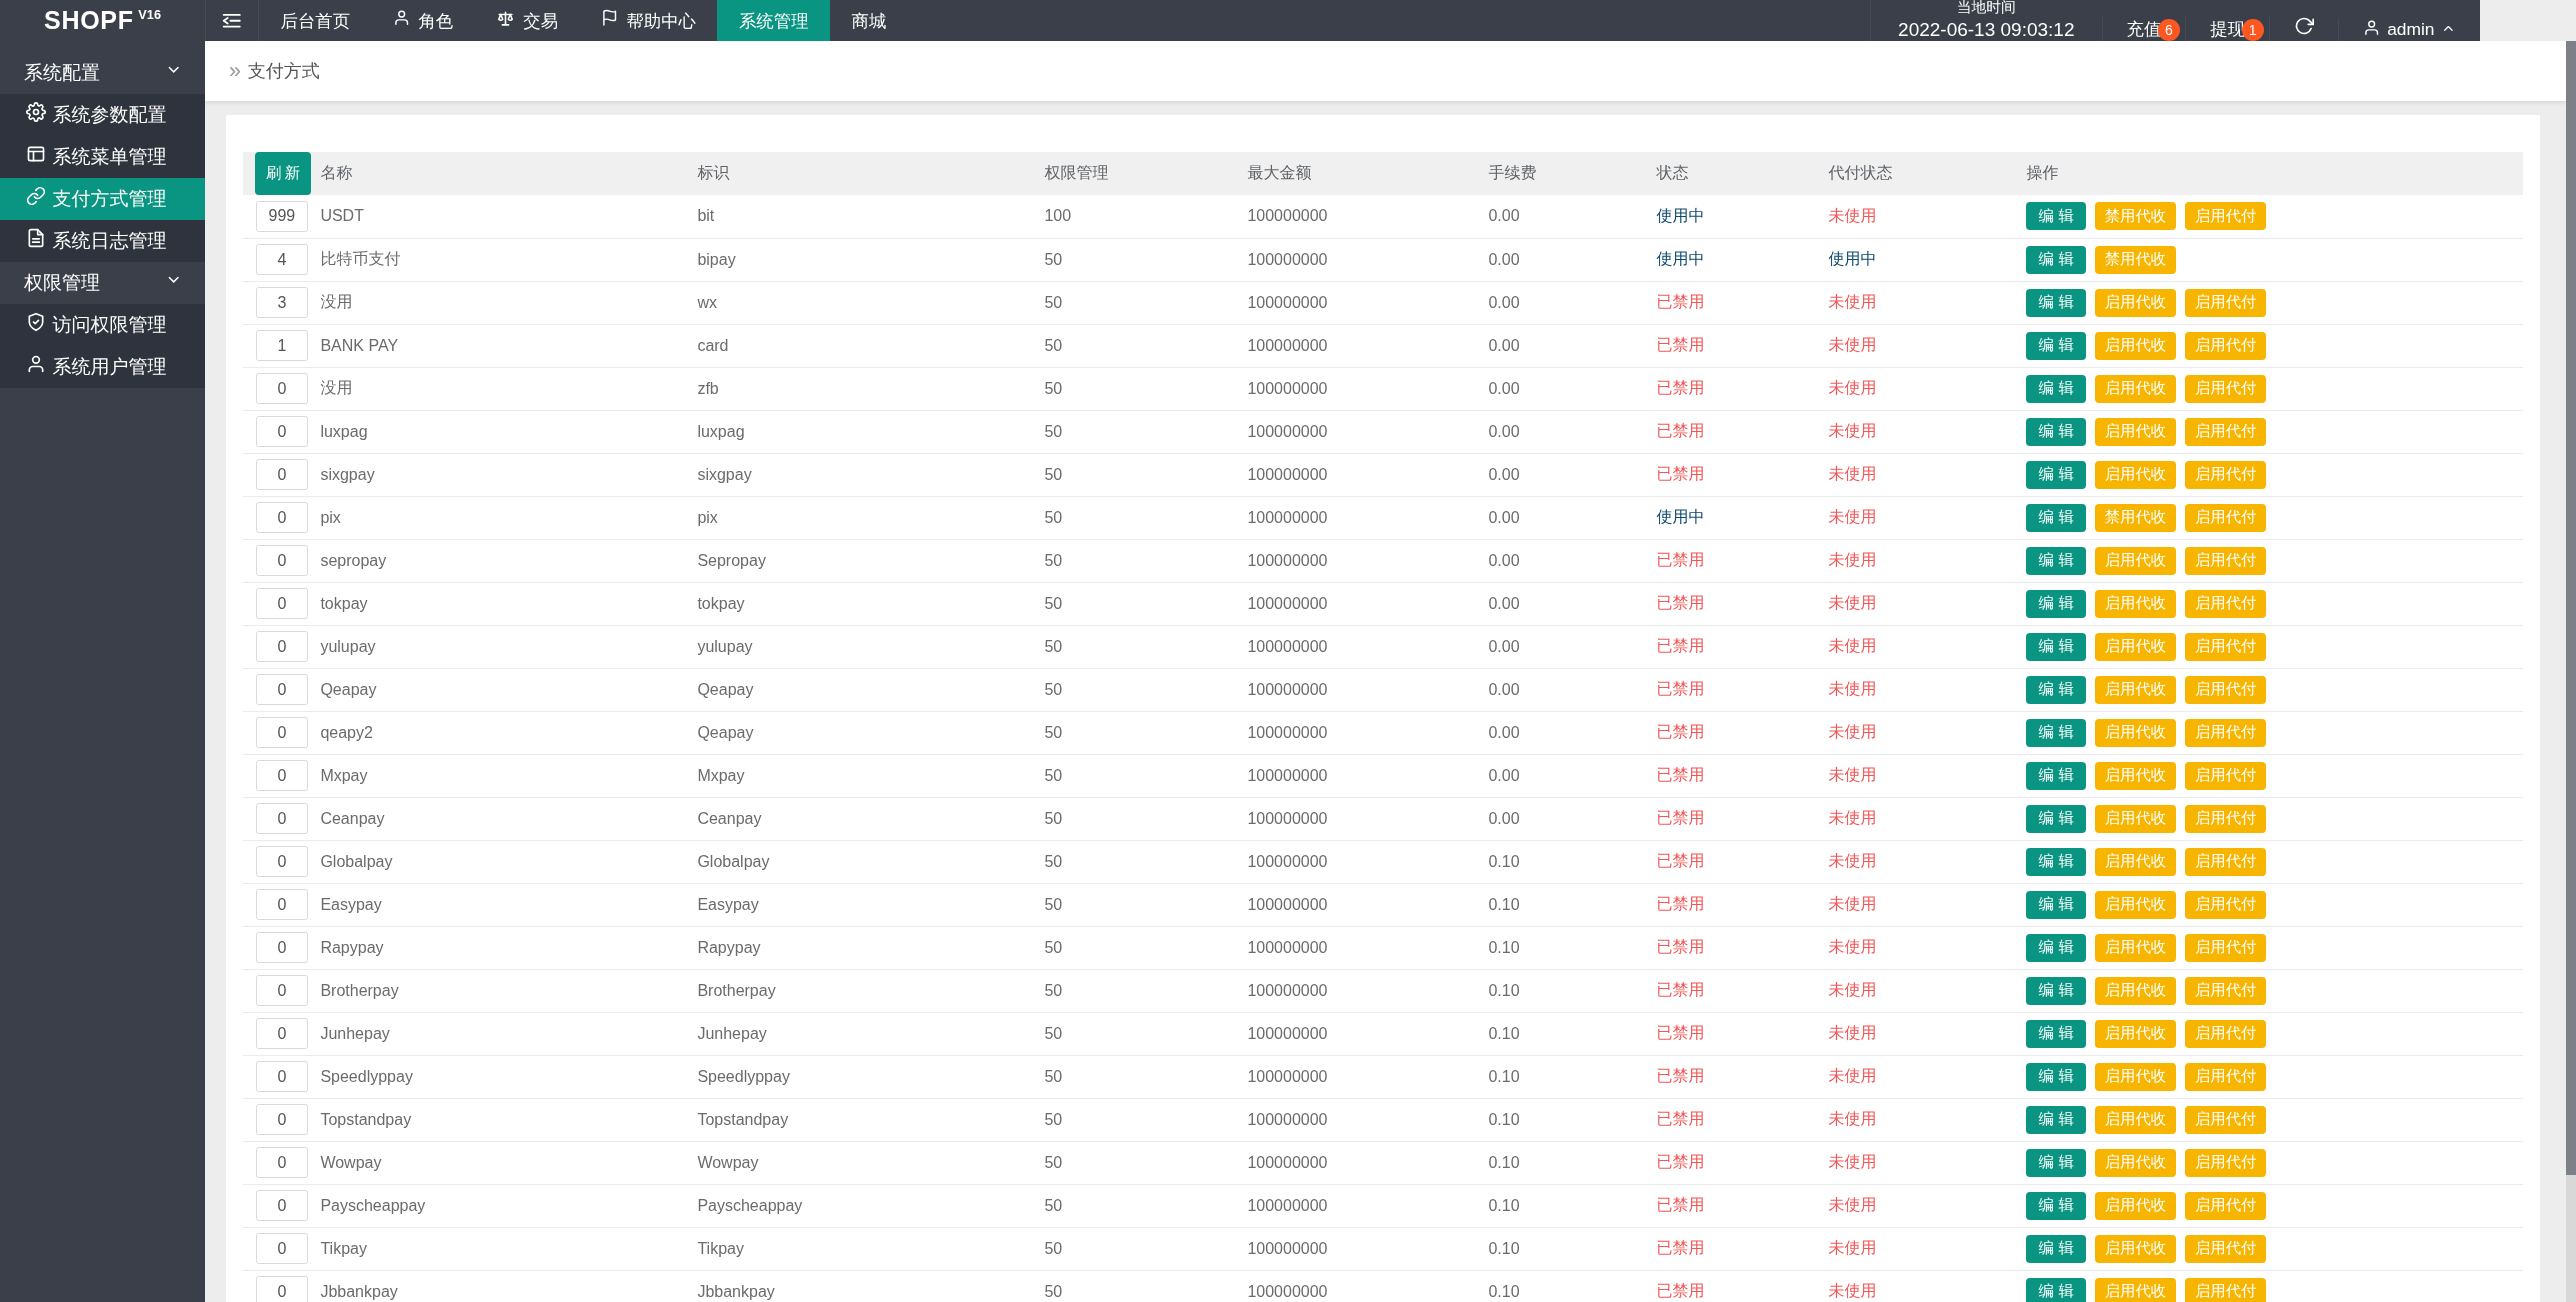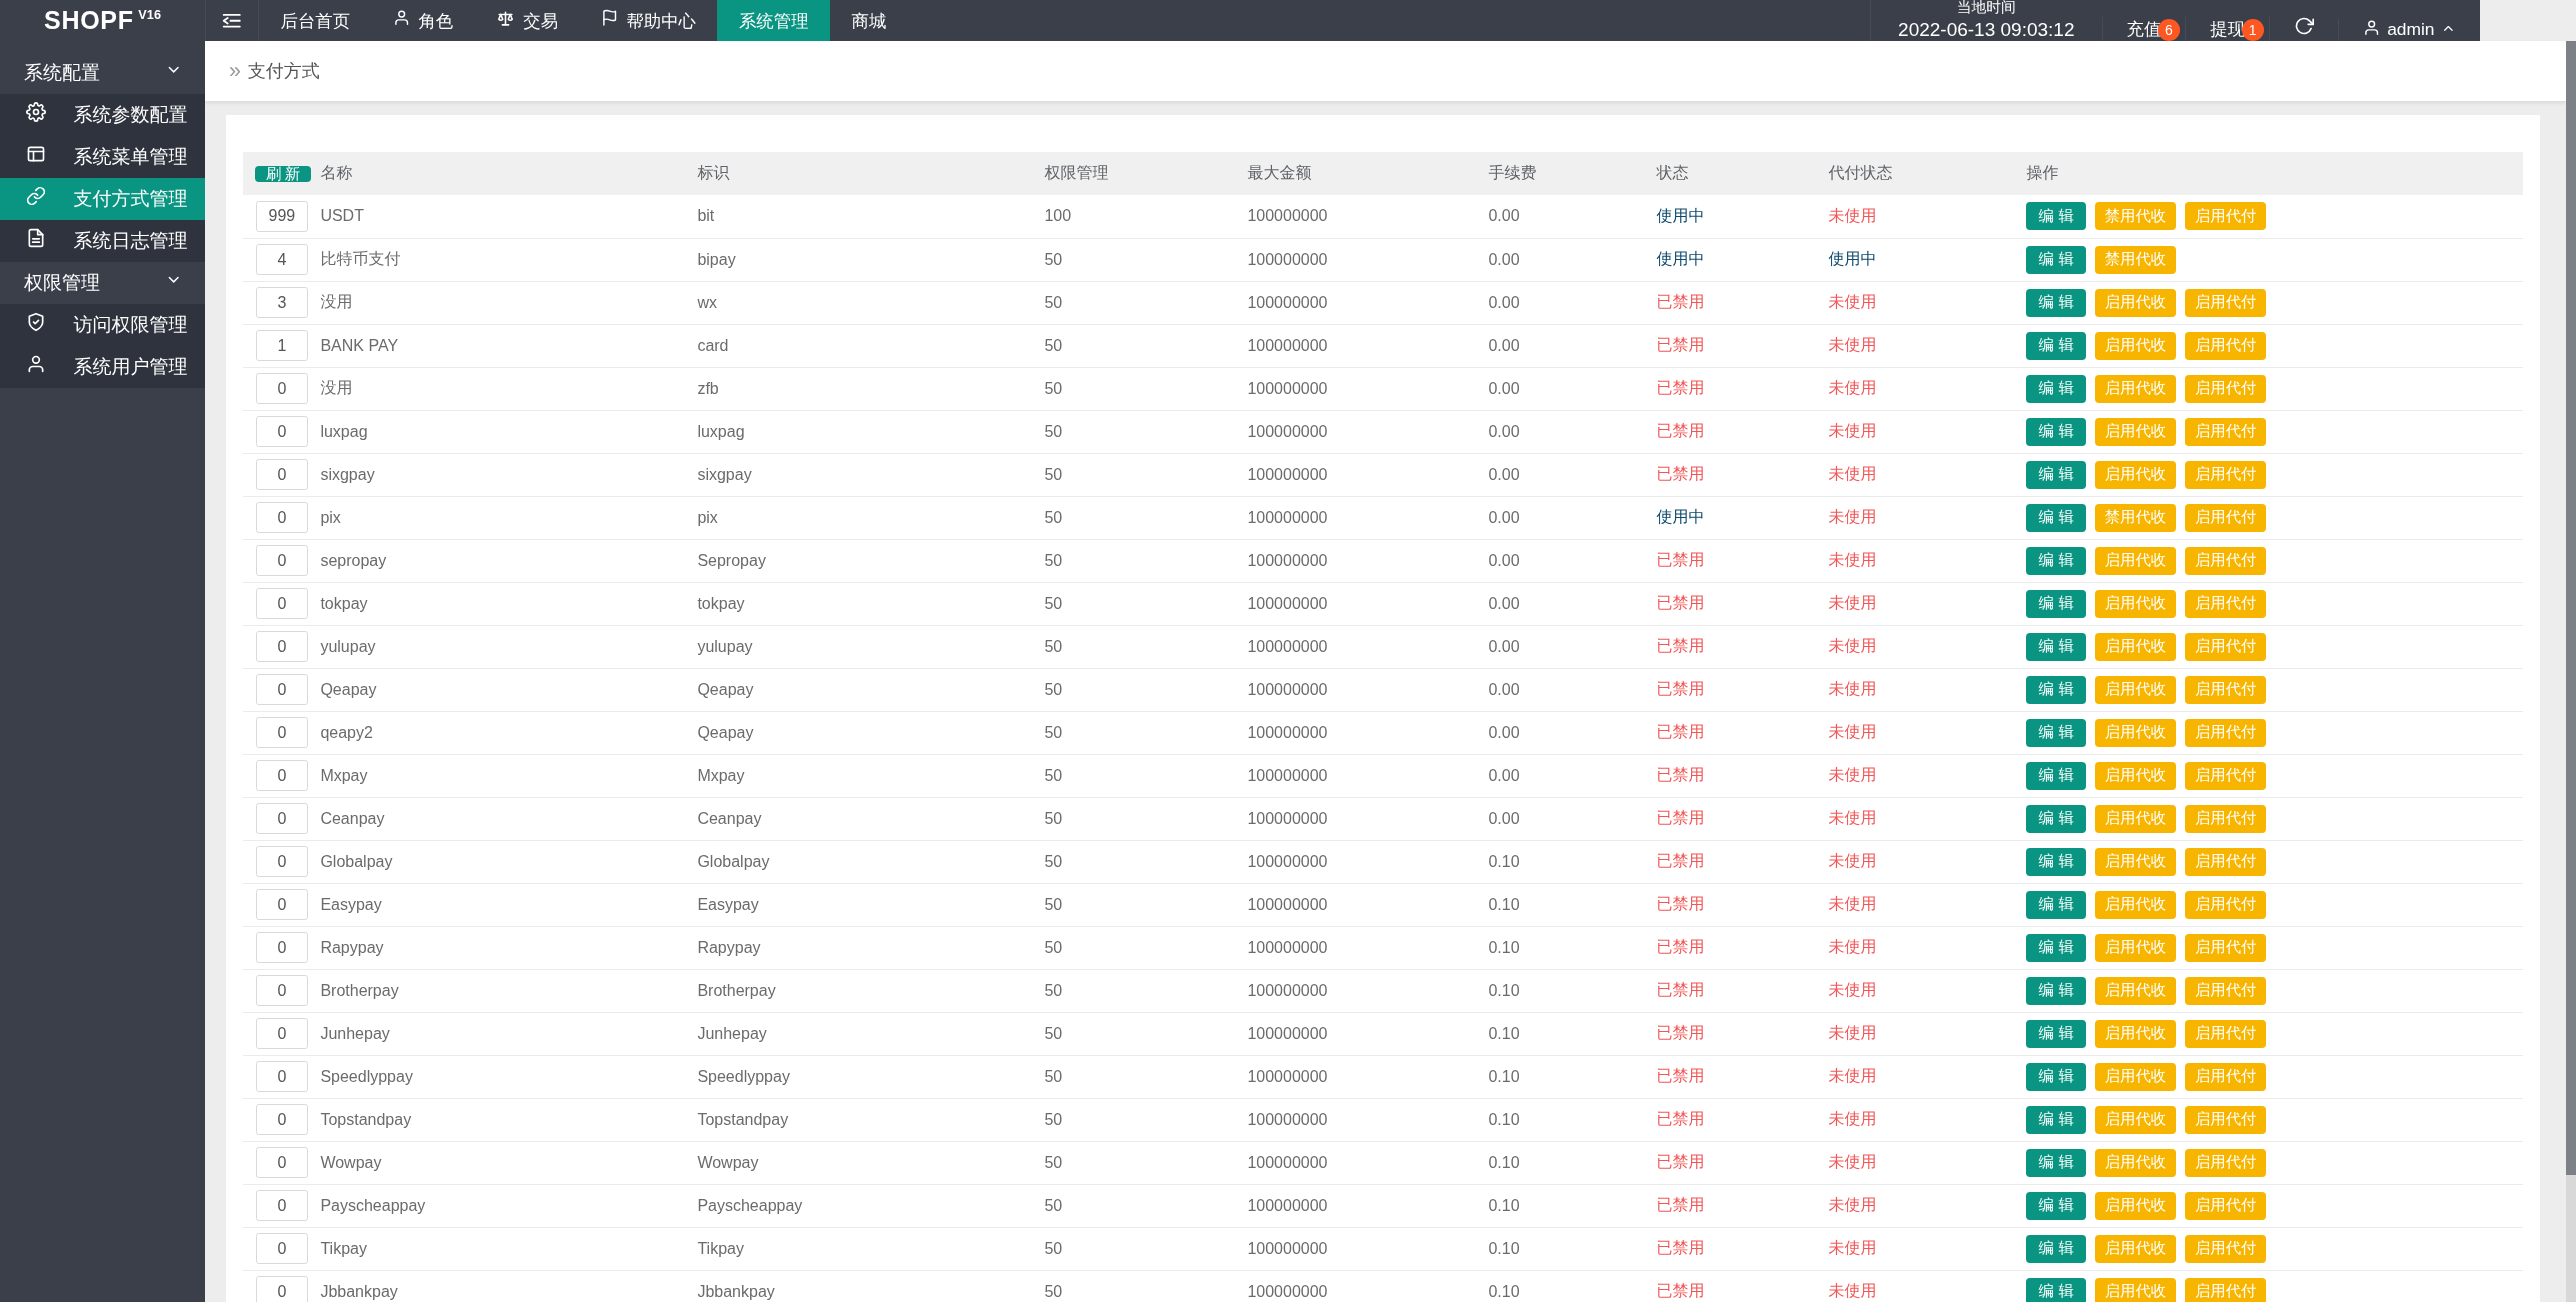--- a/index.html
+++ b/index.html
@@ -31,21 +31,21 @@
     display:flex; align-items:center; justify-content:center; }
   svg.ic { stroke:#fff; fill:none; stroke-width:2; stroke-linecap:round; stroke-linejoin:round; }
 
   
   .sidebar { position:fixed; top:41px; left:0; width:205px; height:1261px;
     background:#3a3f4a; padding-top:10.7px; z-index:10; }
   .side-group-header { height:42px; display:flex; align-items:center;
     padding:0 23px 0 24px; color:#fff; font-size:19px; cursor:pointer; }
   .side-group-header .chev { margin-left:auto; }
   .side-items { background:#2e333d; }
-  .side-item { height:42px; display:flex; align-items:center; gap:28px;
+  .side-item { height:42px; display:flex; align-items:center; gap:7px;
     padding-left:25.5px; color:#fff; font-size:19px; cursor:pointer; }
   .side-item.active { background:#0a9482; }
 
   
   .breadcrumb-bar { position:absolute; left:205px; top:41px; width:2361px; height:60px;
     background:#fff; box-shadow:0 2px 4px rgba(0,0,0,0.09); display:flex; align-items:center;
     padding-left:24px; z-index:5; }
   .bc-icon { color:#9a9a9a; font-size:21.5px; margin-right:6.7px; }
   .bc-title { color:#535353; font-size:18px; }
 
@@ -60,21 +60,21 @@
   .id-input { width:52px; height:31px; border:0.7px solid #d9d9d9; border-radius:2.7px;
     background:#fff; text-align:center; font-size:16px; color:#555;
     display:block; margin:0 auto; font-family:inherit; }
   .st-green { color:#0c4a6e; }
   .st-red { color:#f25656; }
   .btn { display:inline-flex; align-items:center; justify-content:center; height:28px;
     border:none; border-radius:4px; color:#fff; font-size:15.4px; margin-right:8.7px;
     padding:0 10px; cursor:pointer; font-family:inherit; vertical-align:middle; }
   .btn-edit { background:#0a9482; letter-spacing:4.7px; padding-left:12px; padding-right:7.4px; }
   .btn-warn { background:#f7b500; }
-  .btn-refresh { background:#0a9482; letter-spacing:3.4px; height:16px; padding-left:10.7px; padding-right:7.4px;
+  .btn-refresh { background:#0a9482; letter-spacing:3.4px; height:43px; padding-left:10.7px; padding-right:7.4px;
     display:inline-flex; margin-left:12px; }
 
   
   .sb-track { position:fixed; right:0; top:41px; width:10px; height:1261px;
     background:#d8d8d8; z-index:15; }
   .sb-thumb { position:absolute; top:0; left:0; width:10px; height:1134px;
     background:#7d8187; }
 </style>
 </head>
 <body>

